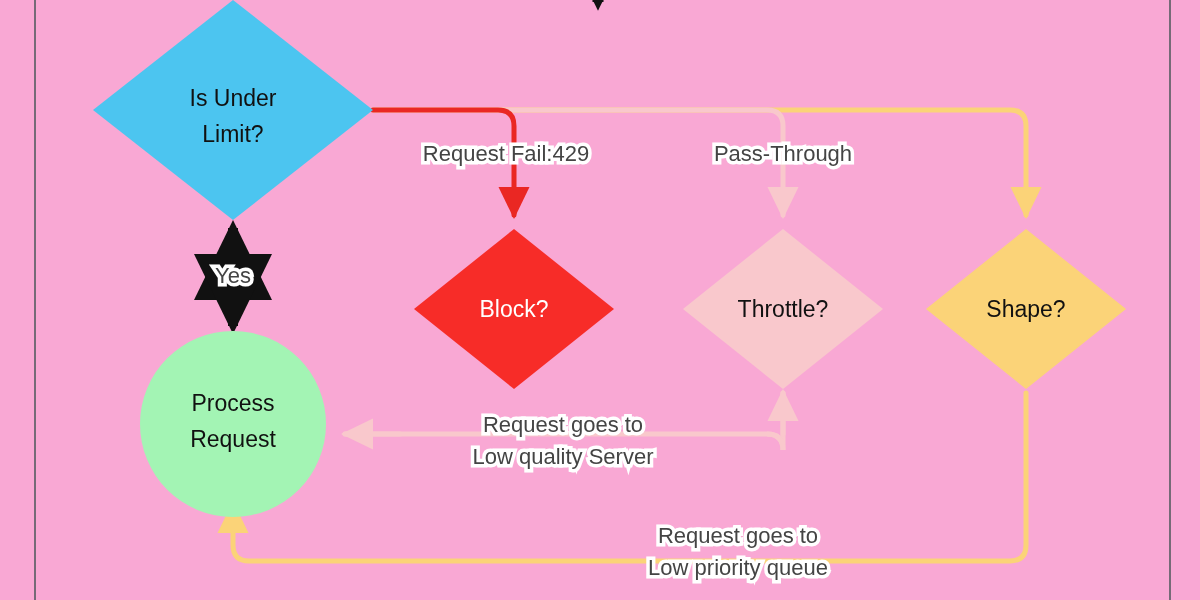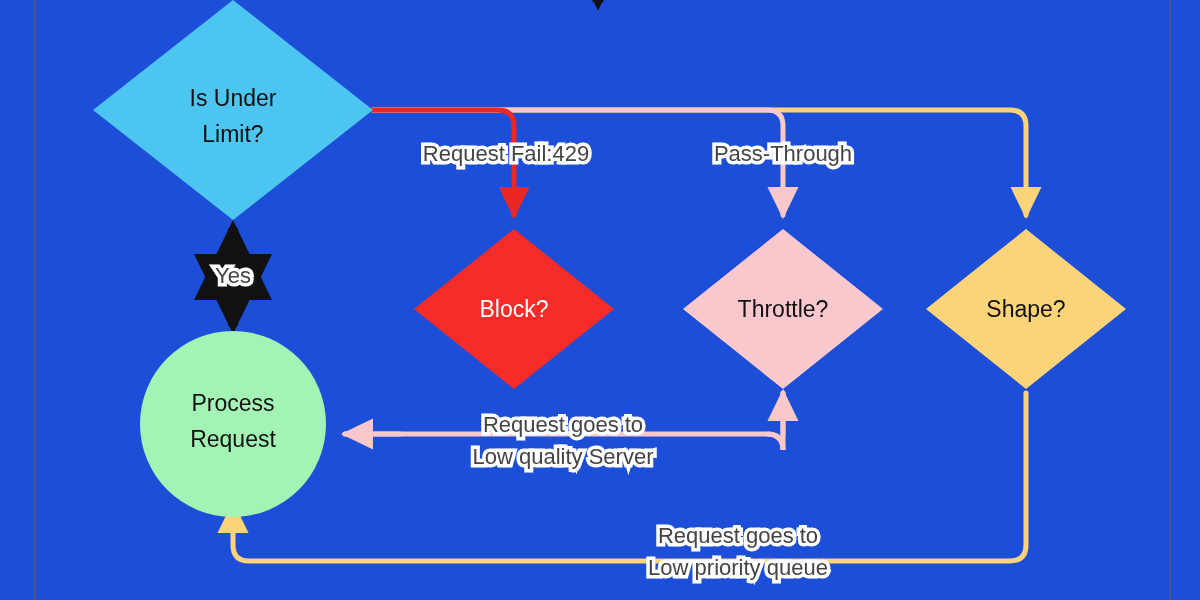--- a/index.html
+++ b/index.html
@@ -7,21 +7,21 @@
     padding: 0;
     background: #ffffff;
   }
   body {
     font-family: "Liberation Sans", sans-serif;
   }
   #canvas {
     position: relative;
     width: 1200px;
     height: 600px;
-    background: #1d4ed8;
+    background: #f9a8d4;
     overflow: hidden;
   }
   #flow-svg {
     position: absolute;
     left: 0;
     top: 0;
     width: 1200px;
     height: 600px;
   }
   .node-label {

